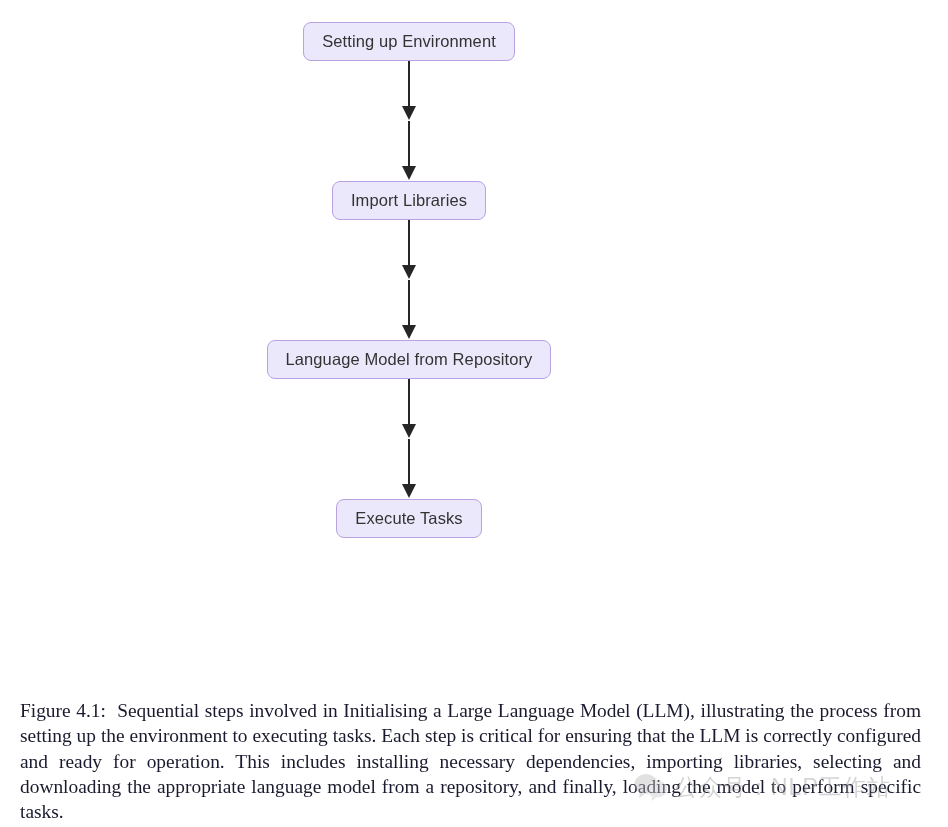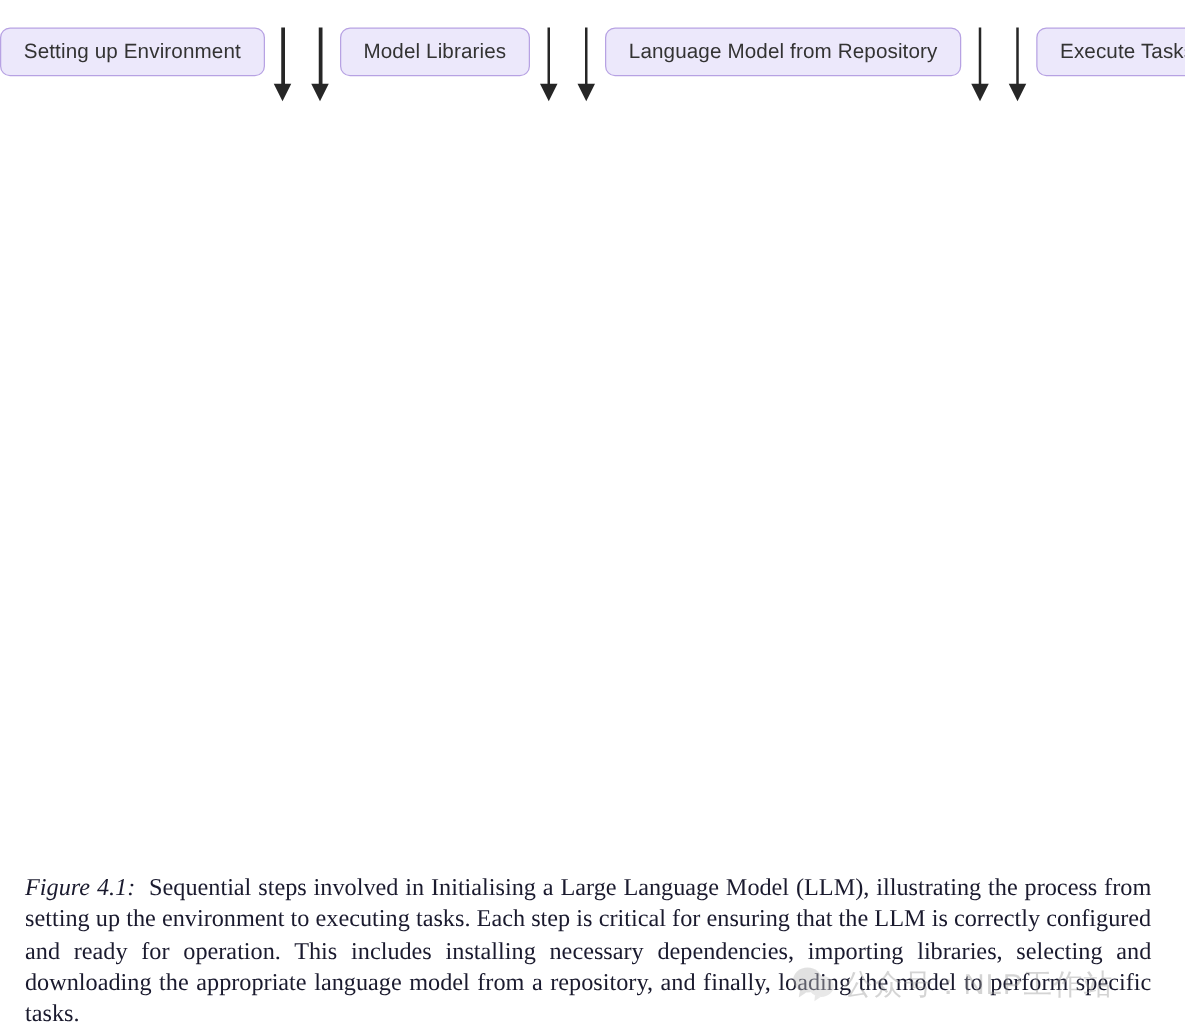--- a/index.html
+++ b/index.html
@@ -25,21 +25,22 @@
     width: 948px;
     height: 690px;
   }
 
   .flow-stack {
     position: absolute;
     left: 0;
     top: 22px;
     width: 818px;
     display: flex;
-    flex-direction: row;
+    flex-direction: column;
+    align-items: center;
   }
 
   .flow-node {
     box-sizing: border-box;
     height: 39px;
     background: #ECE8FB;
     border: 1.4px solid #B7A2E3;
     border-radius: 8px;
     display: flex;
     align-items: center;
@@ -88,21 +89,21 @@
     top: 698px;
     width: 901px;
     font-family: "Liberation Serif", "DejaVu Serif", serif;
     font-size: 19.4px;
     line-height: 25.3px;
     color: #1a1a2e;
     text-align: justify;
     text-justify: inter-word;
     hyphens: none;
   }
-  #caption .fig-label { white-space: nowrap; font-style: italic; }
+  #caption .fig-label { white-space: nowrap; }
 
   
   #watermark {
     position: absolute;
     left: 634px;
     top: 766px;
     width: 300px;
     height: 42px;
     display: flex;
     align-items: center;
@@ -141,21 +142,21 @@
       <span class="conn-head"></span>
     </div>
 
 
     <div class="flow-connector">
       <span class="conn-line"></span>
       <span class="conn-head"></span>
     </div>
 
     <div class="flow-node">
-      <span>Model Libraries</span>
+      <span>Import Libraries</span>
     </div>
 
     <div class="flow-connector">
       <span class="conn-line"></span>
       <span class="conn-head"></span>
     </div>
 
 
     <div class="flow-connector">
       <span class="conn-line"></span>

